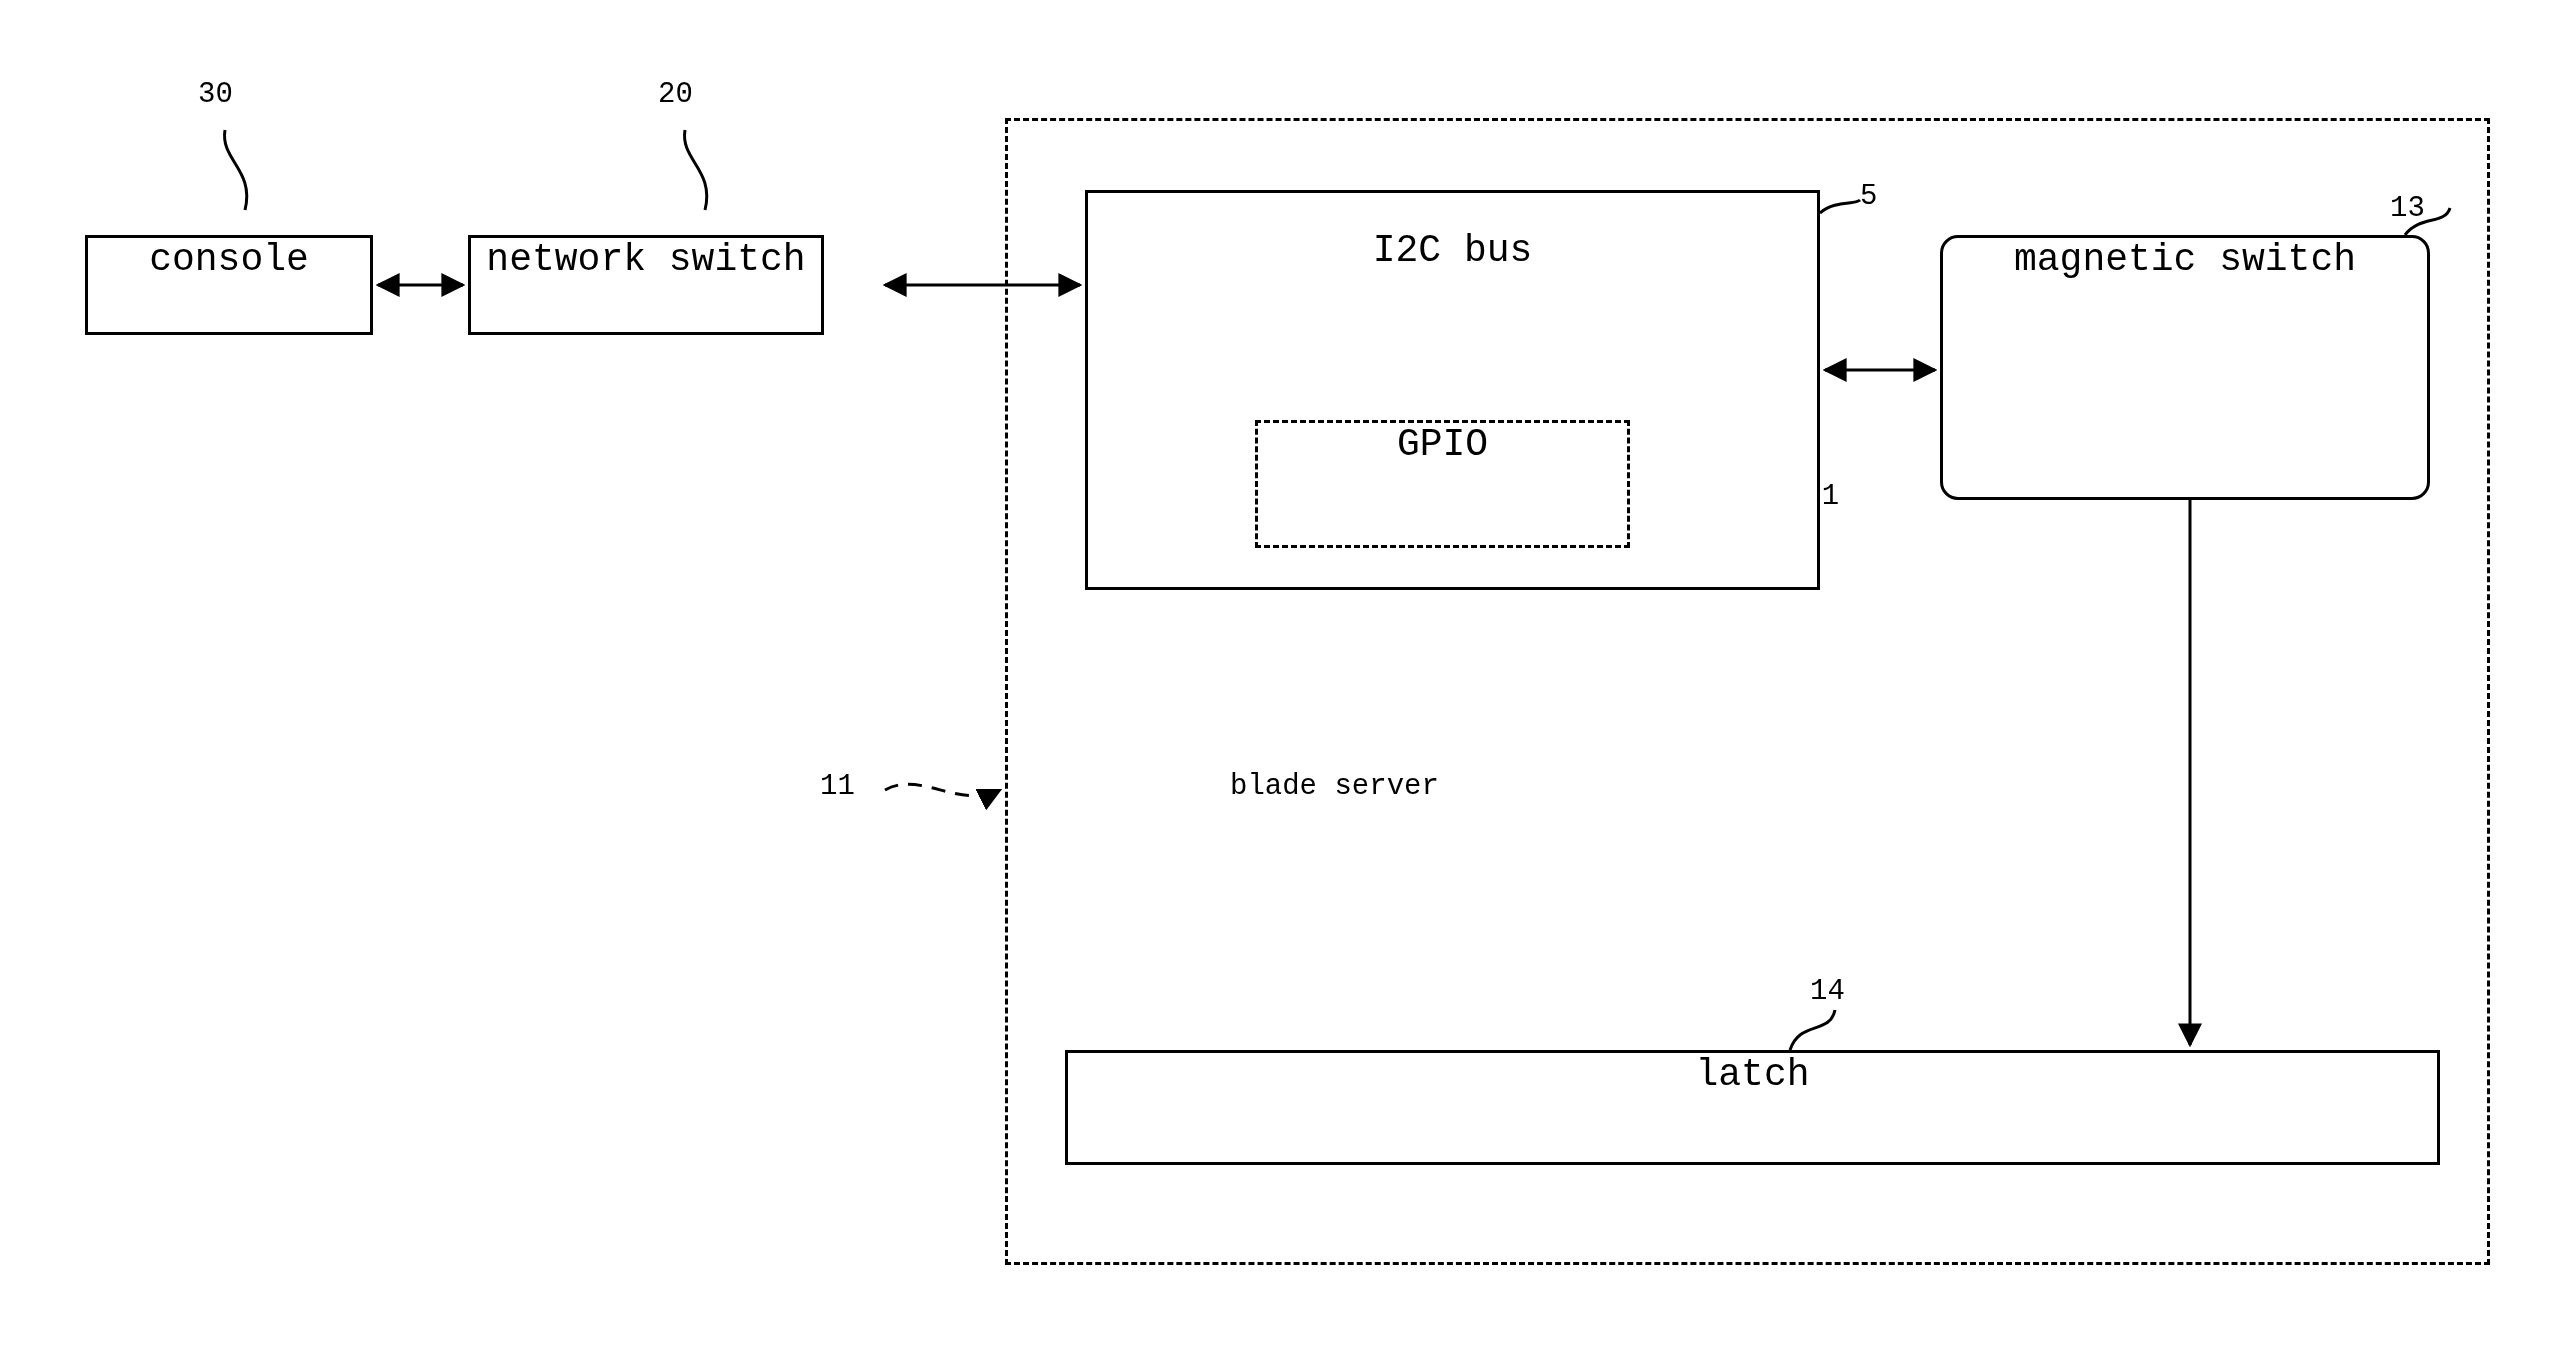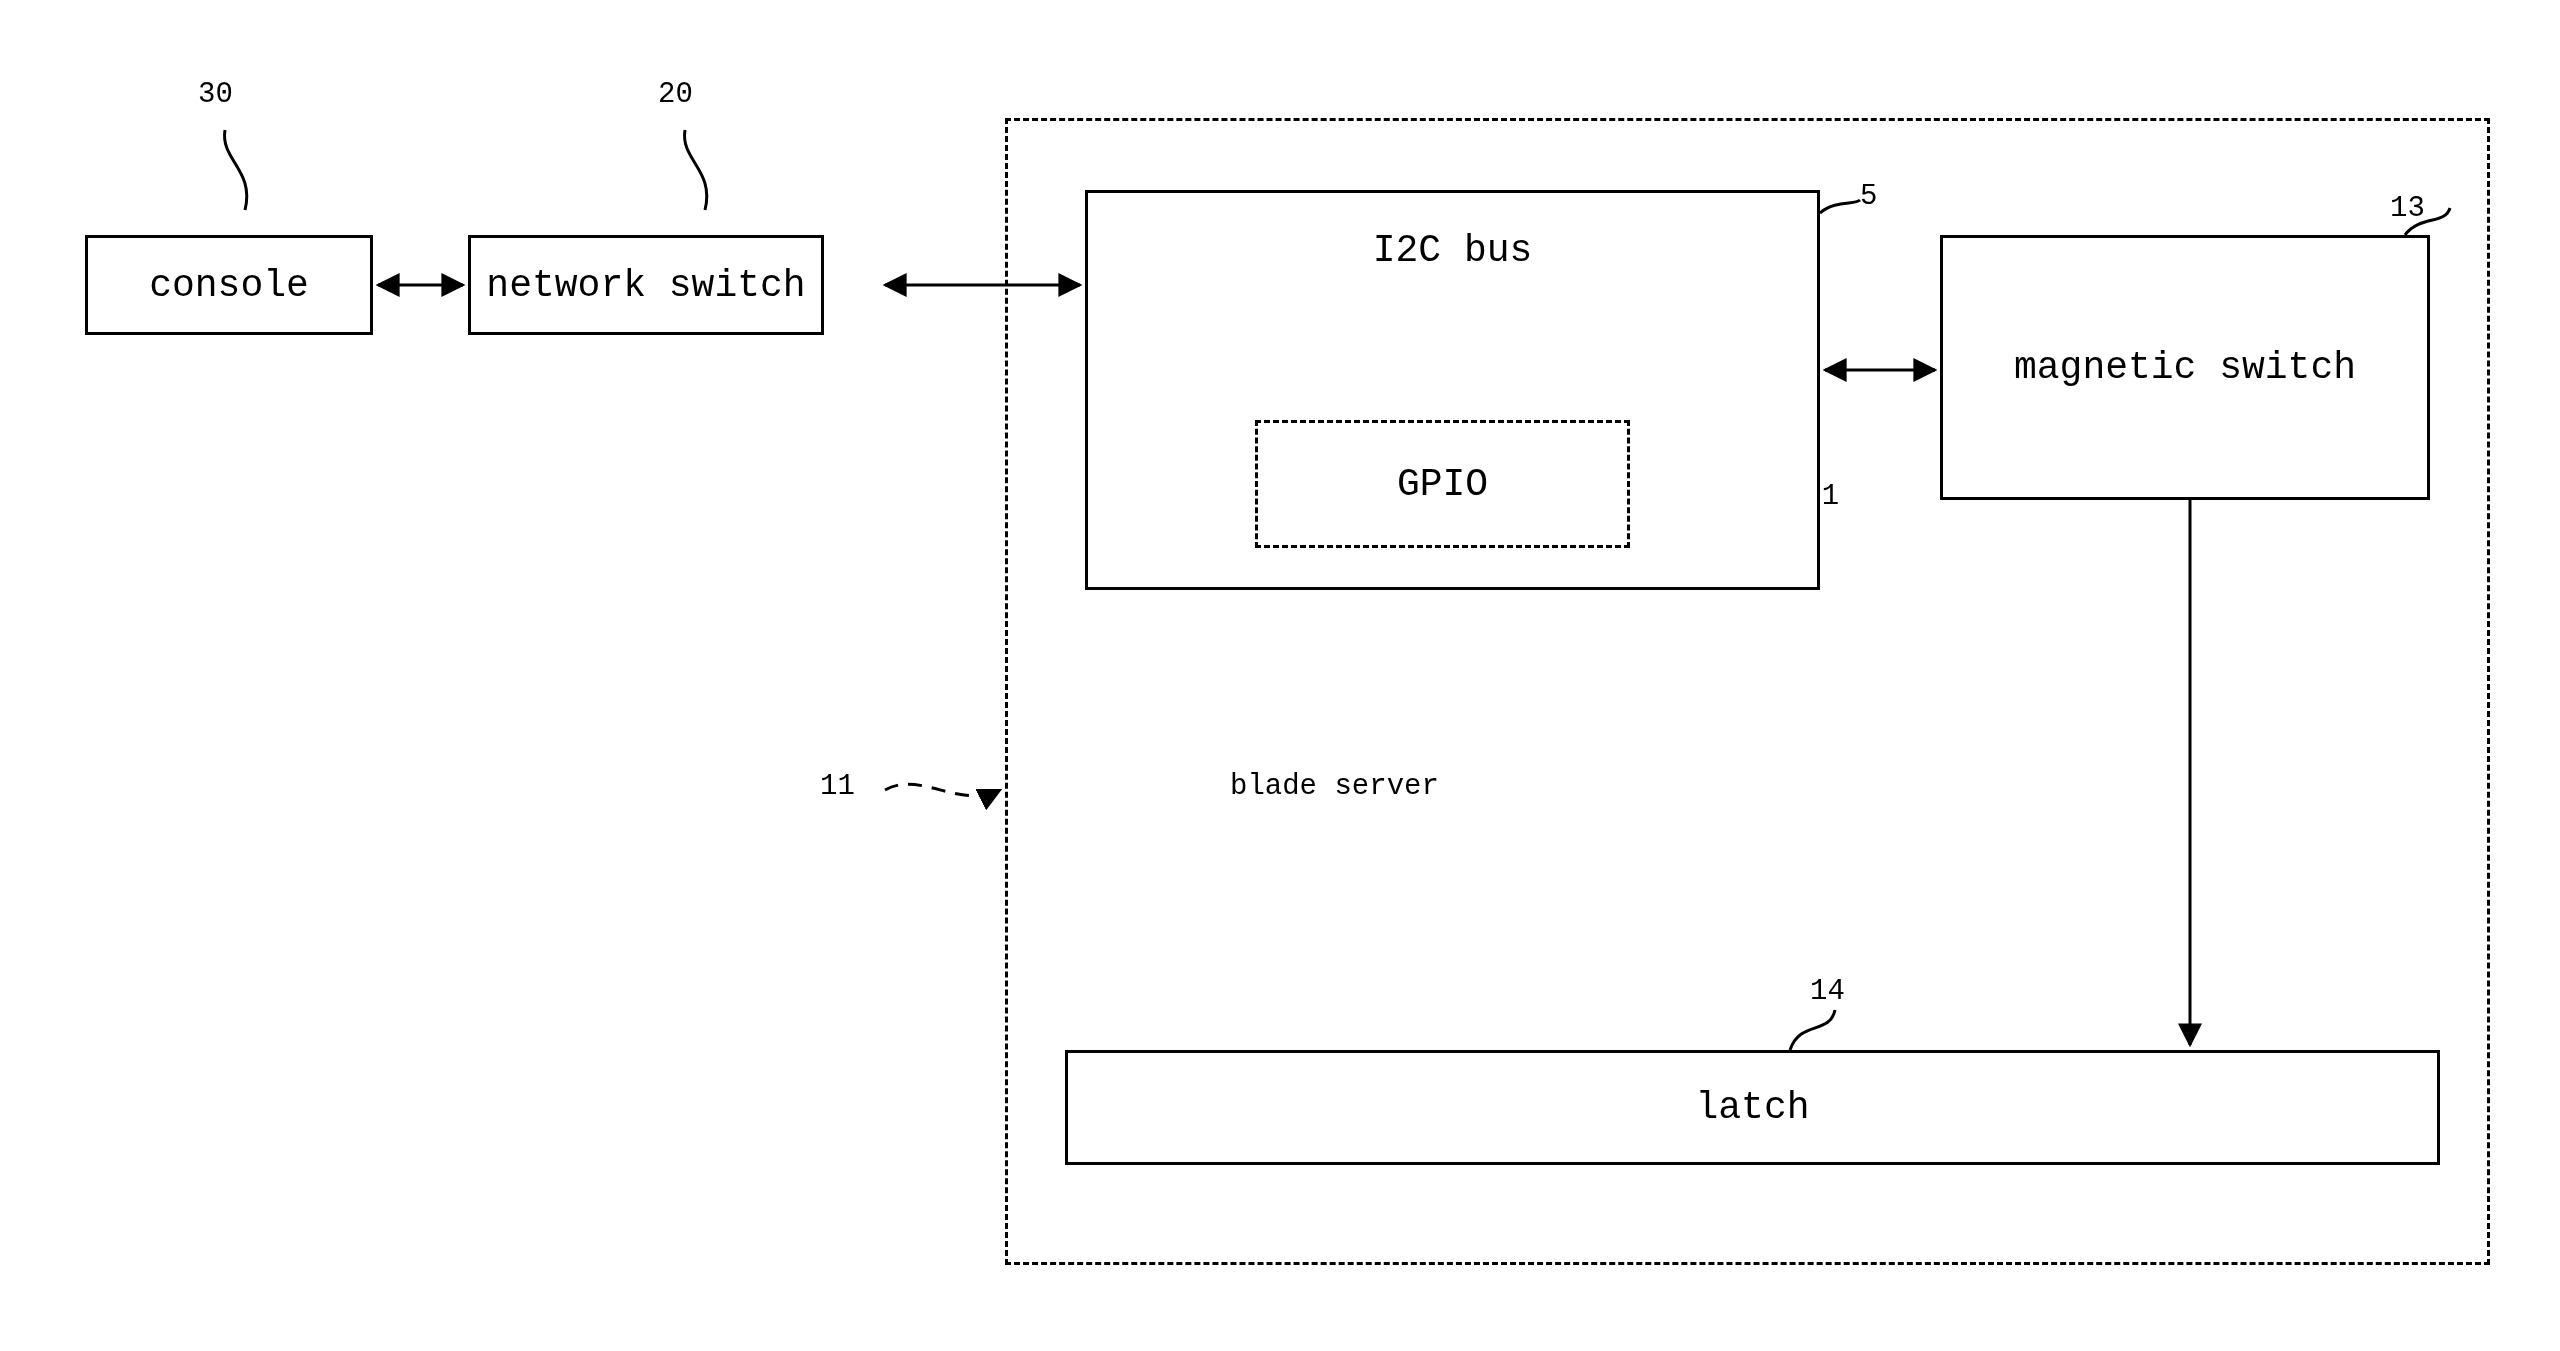--- a/index.html
+++ b/index.html
@@ -10,21 +10,20 @@
     background: #ffffff;
     font-family: "Courier New", Courier, monospace;
     font-size: 38px;
     color: #000;
     position: relative;
   }
   .box {
     position: absolute;
     border: 3px solid #000;
     display: flex;
-    align-items: center;
     justify-content: center;
     background: #fff;
     box-sizing: border-box;
   }
   .dashed {
     border-style: dashed;
   }
   .label {
     position: absolute;
     font-size: 29px;
@@ -59,21 +58,21 @@
 <div class="box" style="left:1085px; top:190px; width:735px; height:400px; z-index:1; align-items:flex-start; padding-top:36px;">
   <span>I2C bus</span>
 </div>
 <span class="label" style="left:1860px; top:180px;">5</span>
 
 <div class="box dashed" style="left:1255px; top:420px; width:375px; height:128px; z-index:2;">
   <span>GPIO</span>
 </div>
 <span class="label" style="left:1787px; top:480px;">121</span>
 
-<div class="box" style="left:1940px; top:235px; width:490px; height:265px; z-index:1;">
+<div class="box" style="left:1940px; top:235px; width:490px; height:265px; z-index:1;border-radius:18px;">
   <span>magnetic switch</span>
 </div>
 <span class="label" style="left:2390px; top:192px;">13</span>
 
 <div class="box" style="left:1065px; top:1050px; width:1375px; height:115px; z-index:1;">
   <span>latch</span>
 </div>
 <span class="label" style="left:1810px; top:975px;">14</span>
 
 <svg class="overlay" viewBox="0 0 2560 1351">

